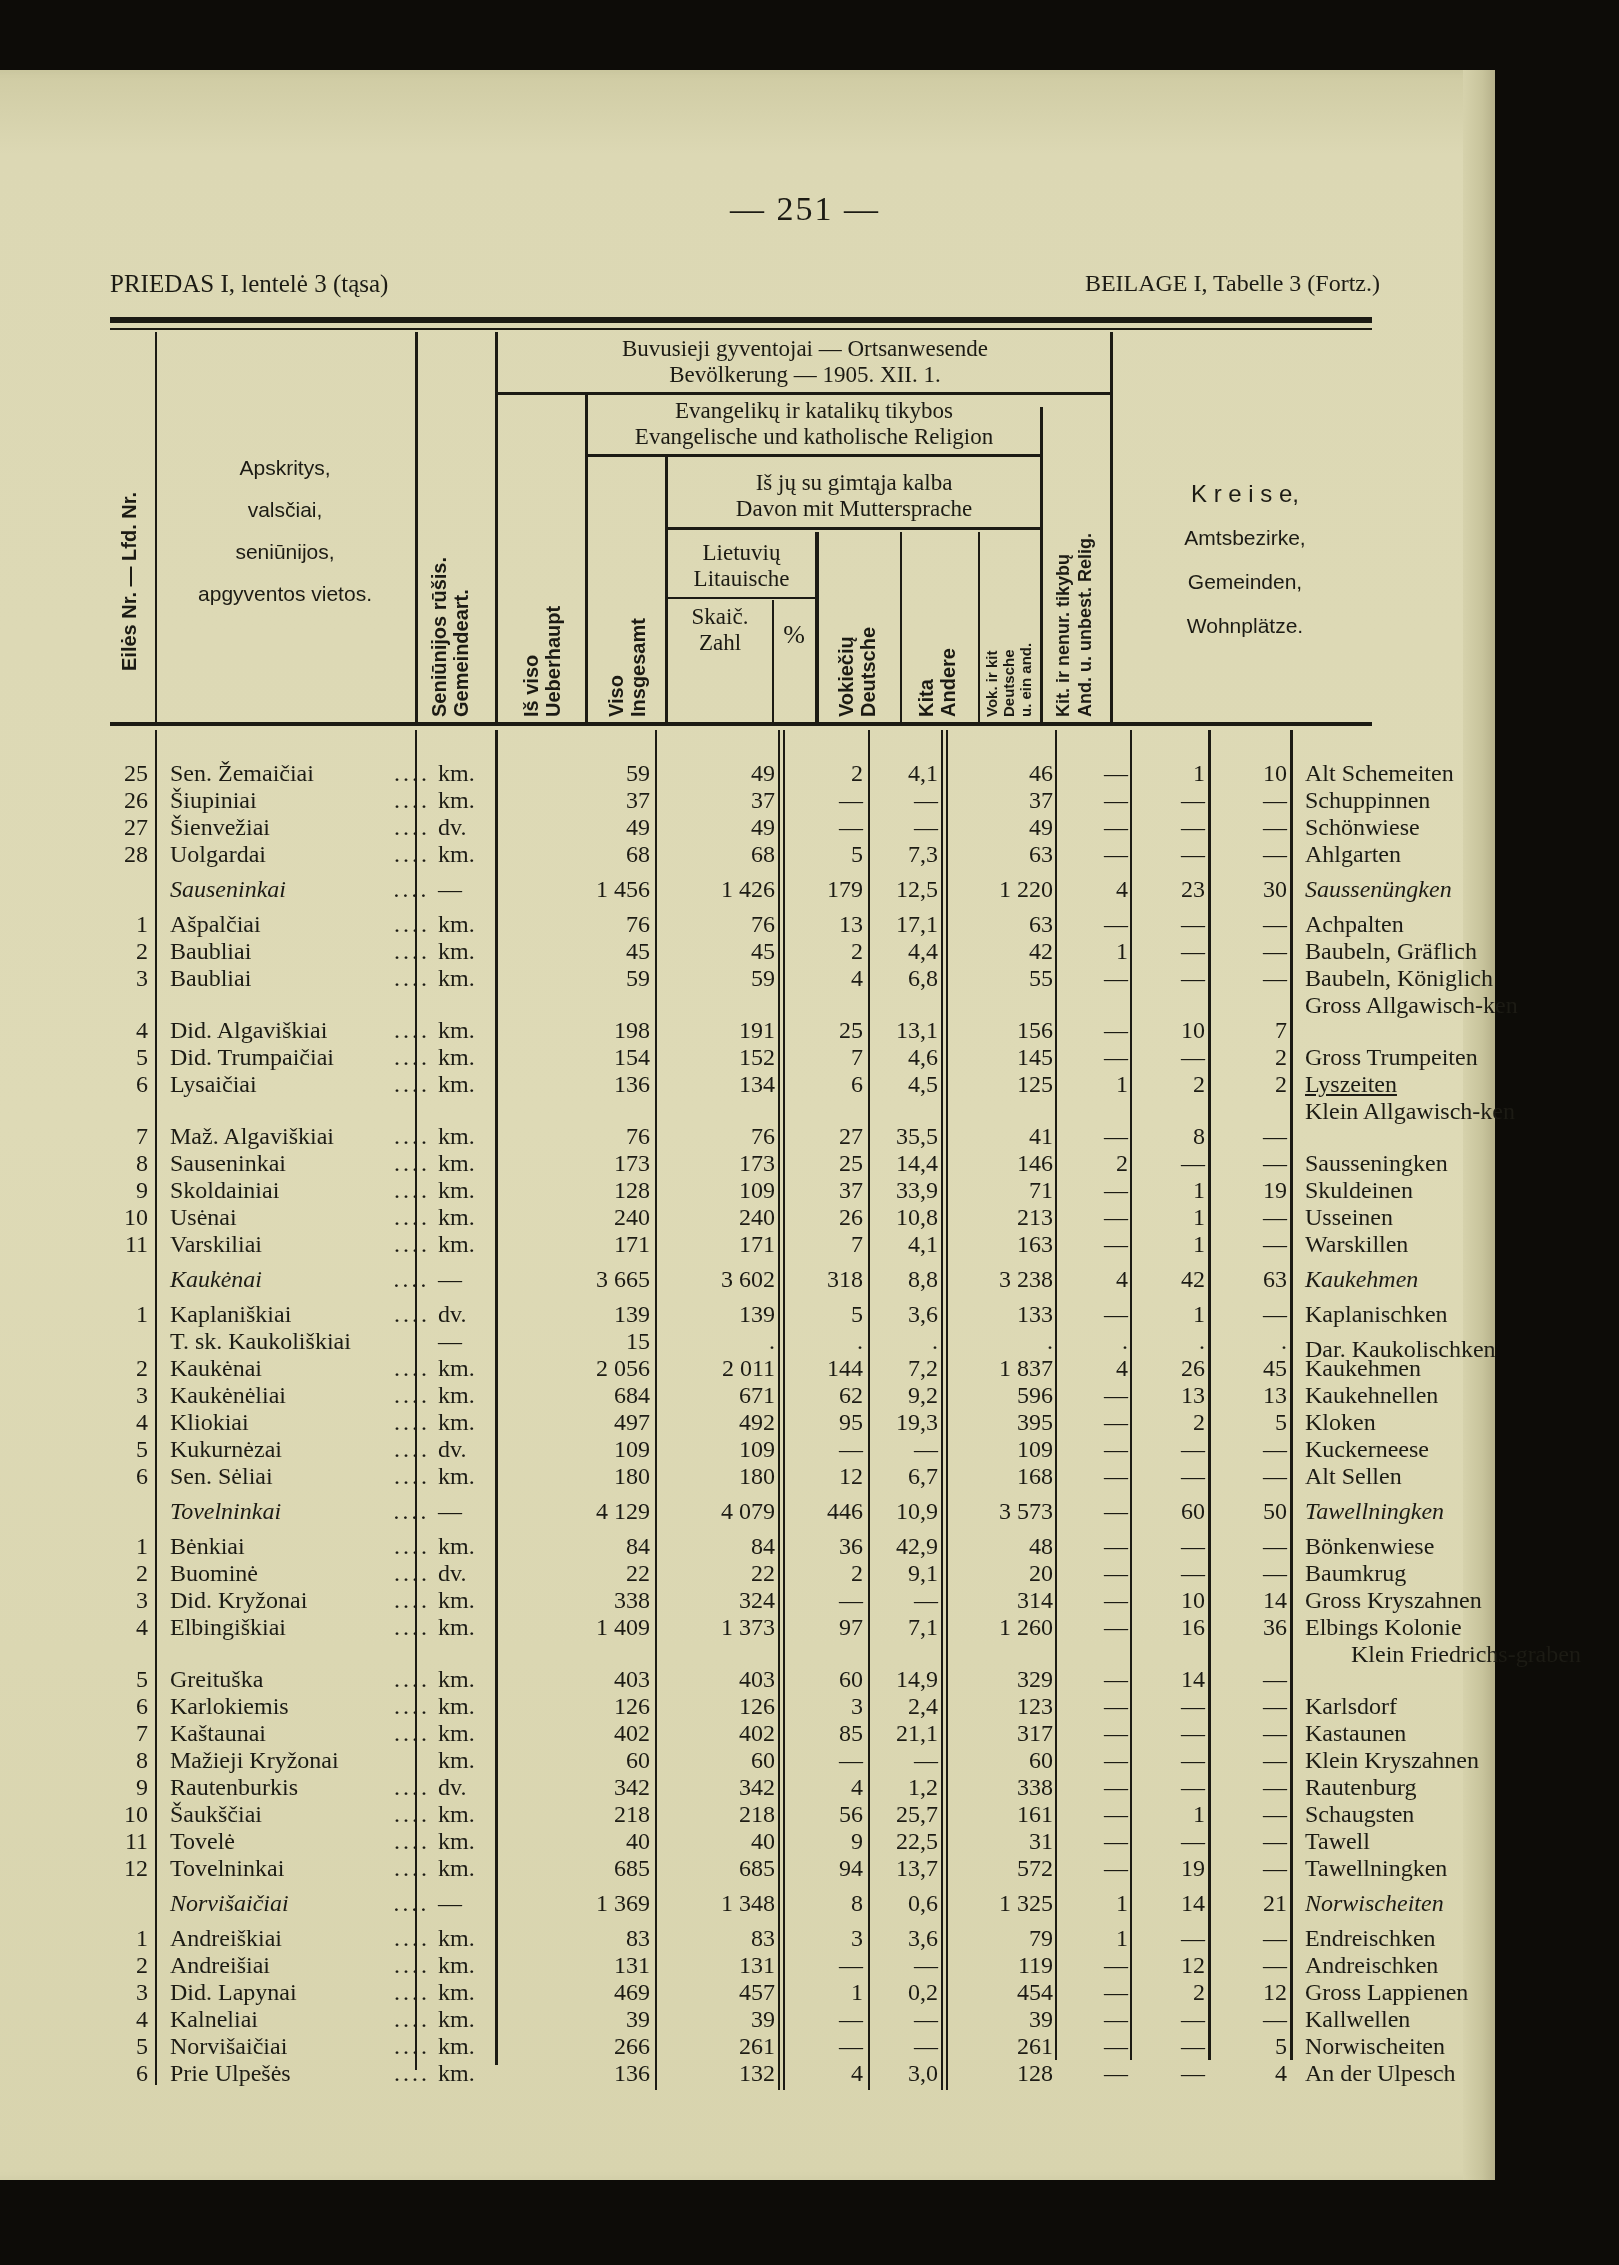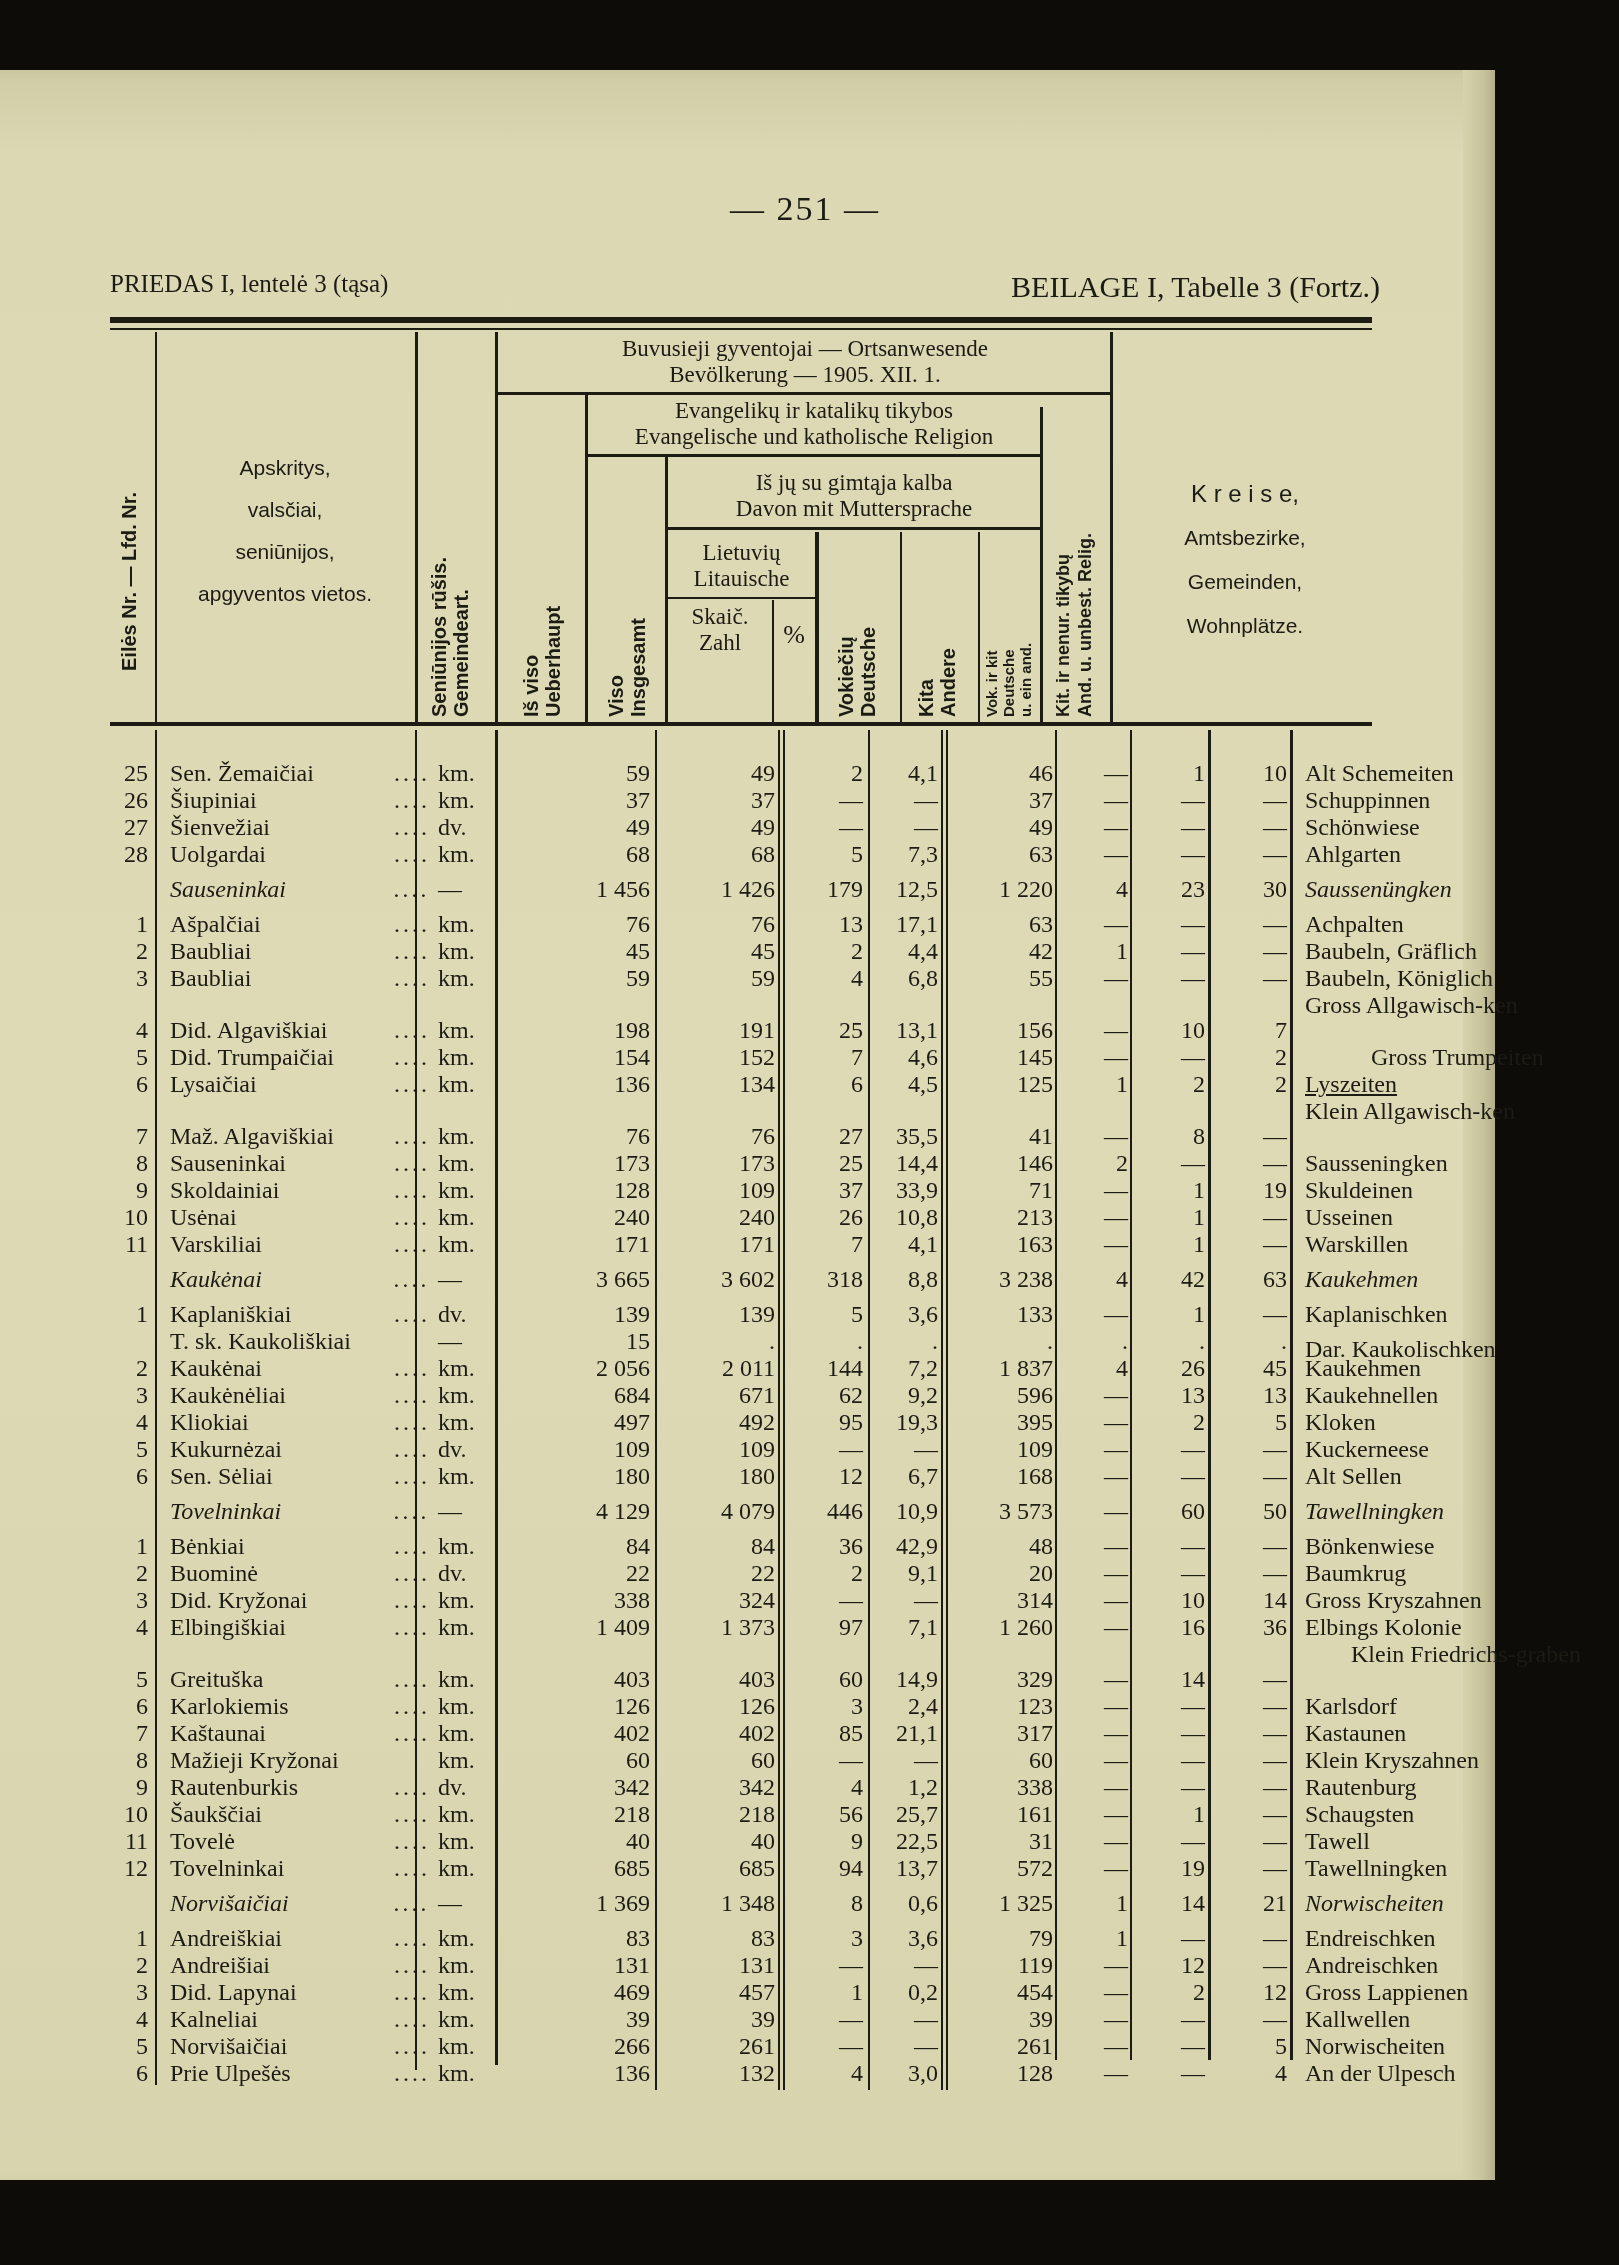--- a/index.html
+++ b/index.html
@@ -6,21 +6,21 @@
   body { width:1619px; height:2265px; background:#0d0c08; position:relative; overflow:hidden;
          font-family:"Liberation Serif","DejaVu Serif",serif; color:#1c1b14; }
   .page { position:absolute; left:0; top:70px; width:1495px; height:2110px;
           background:linear-gradient(180deg,#cfcba3 0%,#dcd8b4 4%,#dedab6 50%,#d8d4ae 100%);
           box-shadow: inset -18px 0 20px -14px rgba(60,55,30,.35); }
   .page-edge { position:absolute; right:0; top:0; width:32px; height:100%;
                background:linear-gradient(90deg,#d6d2ac,#c8c49c 60%,#b5b08a); }
   .inner { position:absolute; left:110px; top:0; width:1270px; }
   .pageno { position:absolute; left:620px; top:120px; font-size:34px; letter-spacing:2px; }
   .caption-l { position:absolute; left:0; top:200px; font-size:25px; }
-  .caption-r { position:absolute; right:0; top:200px; font-size:30px; }
+  .caption-r { position:absolute; right:0; top:200px; font-size:24px; }
   .rule-thick { position:absolute; left:0; top:247px; width:1262px; height:6px; background:#1c1b14; }
   .rule-thin { position:absolute; left:0; top:258px; width:1262px; height:2px; background:#1c1b14; }
   .header { position:absolute; left:0; top:262px; width:1262px; height:395px; }
   .vline { position:absolute; background:#1c1b14; width:2px; }
   .hline { position:absolute; background:#1c1b14; height:2px; }
   .hdr-text { position:absolute; text-align:center; font-size:23px; line-height:26px; }
   .vert { position:absolute; writing-mode:vertical-rl; transform:rotate(180deg);
           font-family:"Liberation Sans","DejaVu Sans",sans-serif; font-weight:bold; font-size:20px; line-height:22px; white-space:nowrap; }
   .body-rule { position:absolute; left:0; top:652px; width:1262px; height:4px; background:#1c1b14; }
   .rows { position:absolute; left:0; top:690px; width:1262px; }
@@ -302,21 +302,21 @@
           <div class="cell c-nr">5</div>
           <div class="cell c-type">km.</div>
           <div class="cell c-total">154</div>
           <div class="cell c-ins">152</div>
           <div class="cell c-lt">7</div>
           <div class="cell c-pct">4,6</div>
           <div class="cell c-de">145</div>
           <div class="cell c-oth">—</div>
           <div class="cell c-vok">—</div>
           <div class="cell c-kit">2</div>
-          <div class="de" style="left: 1261px;">Gross Trumpeiten</div>
+          <div class="de" style="left: 1195px;">Gross Trumpeiten</div>
         </div>
         <div class="row">
           <div class="cell c-name nm" style="width: 260px;"><span>Lysaičiai</span><span class="dots">....</span></div>
           <div class="cell c-nr">6</div>
           <div class="cell c-type">km.</div>
           <div class="cell c-total">136</div>
           <div class="cell c-ins">134</div>
           <div class="cell c-lt">6</div>
           <div class="cell c-pct">4,5</div>
           <div class="cell c-de">125</div>

